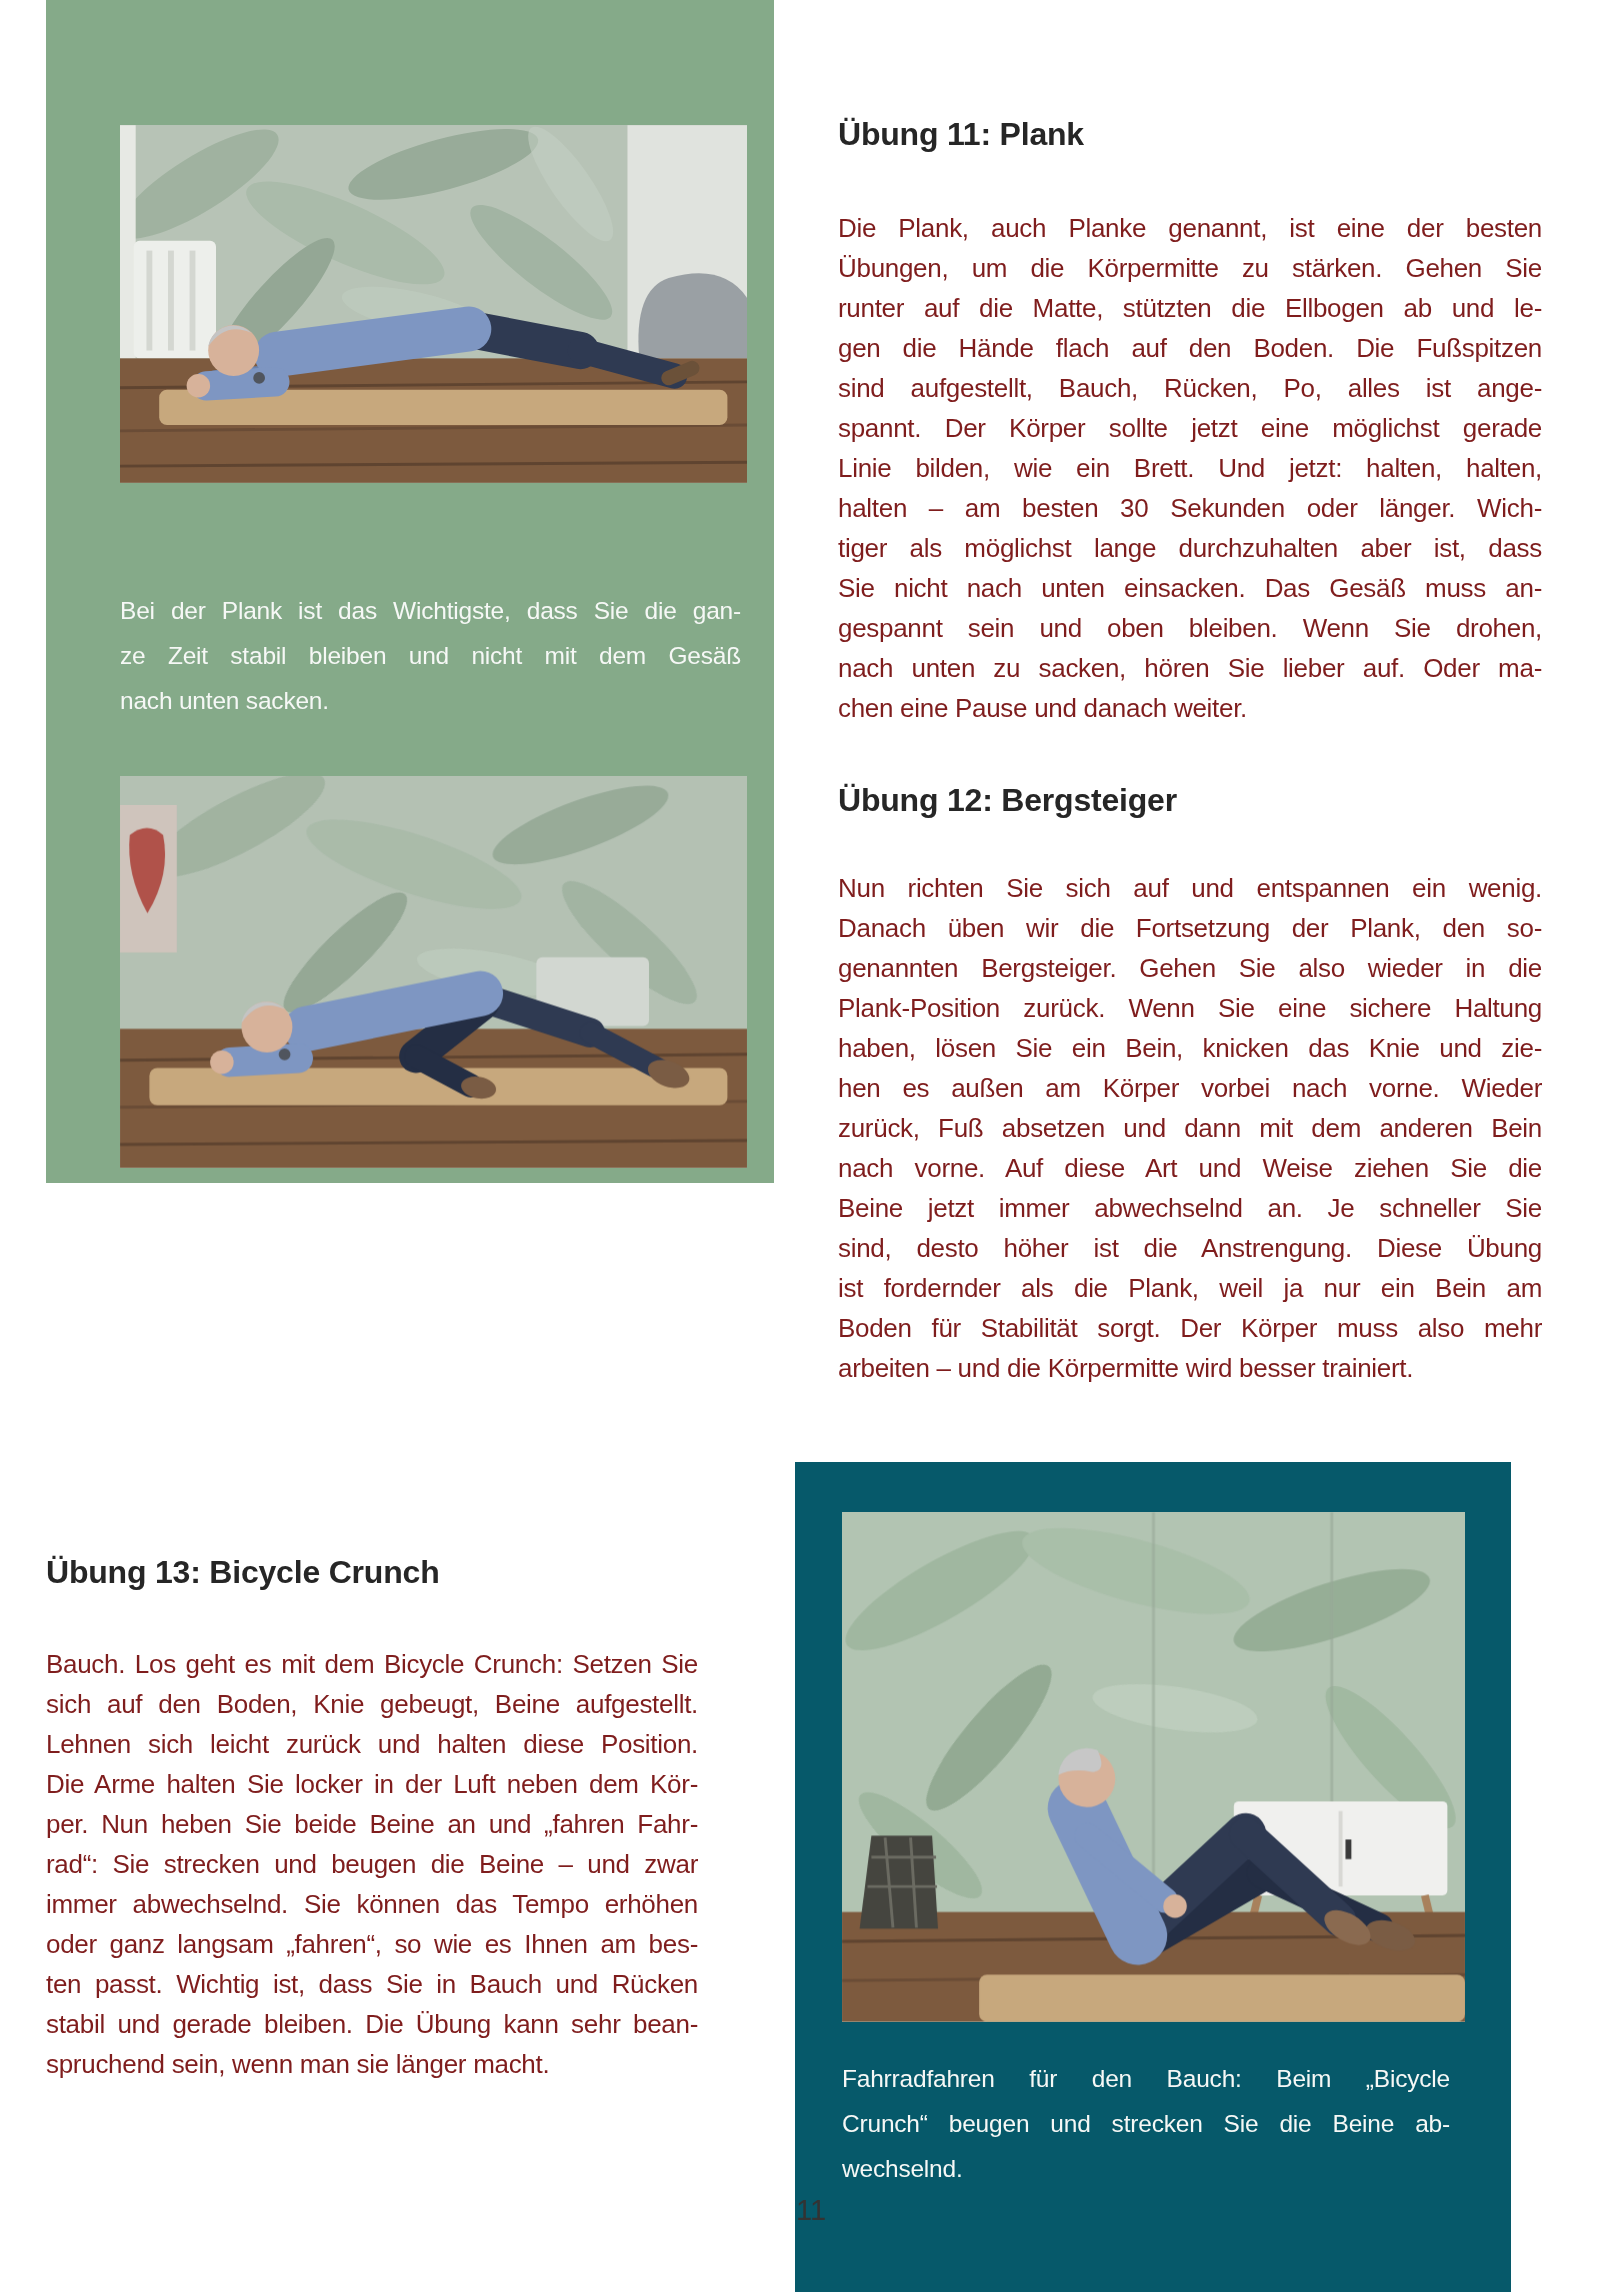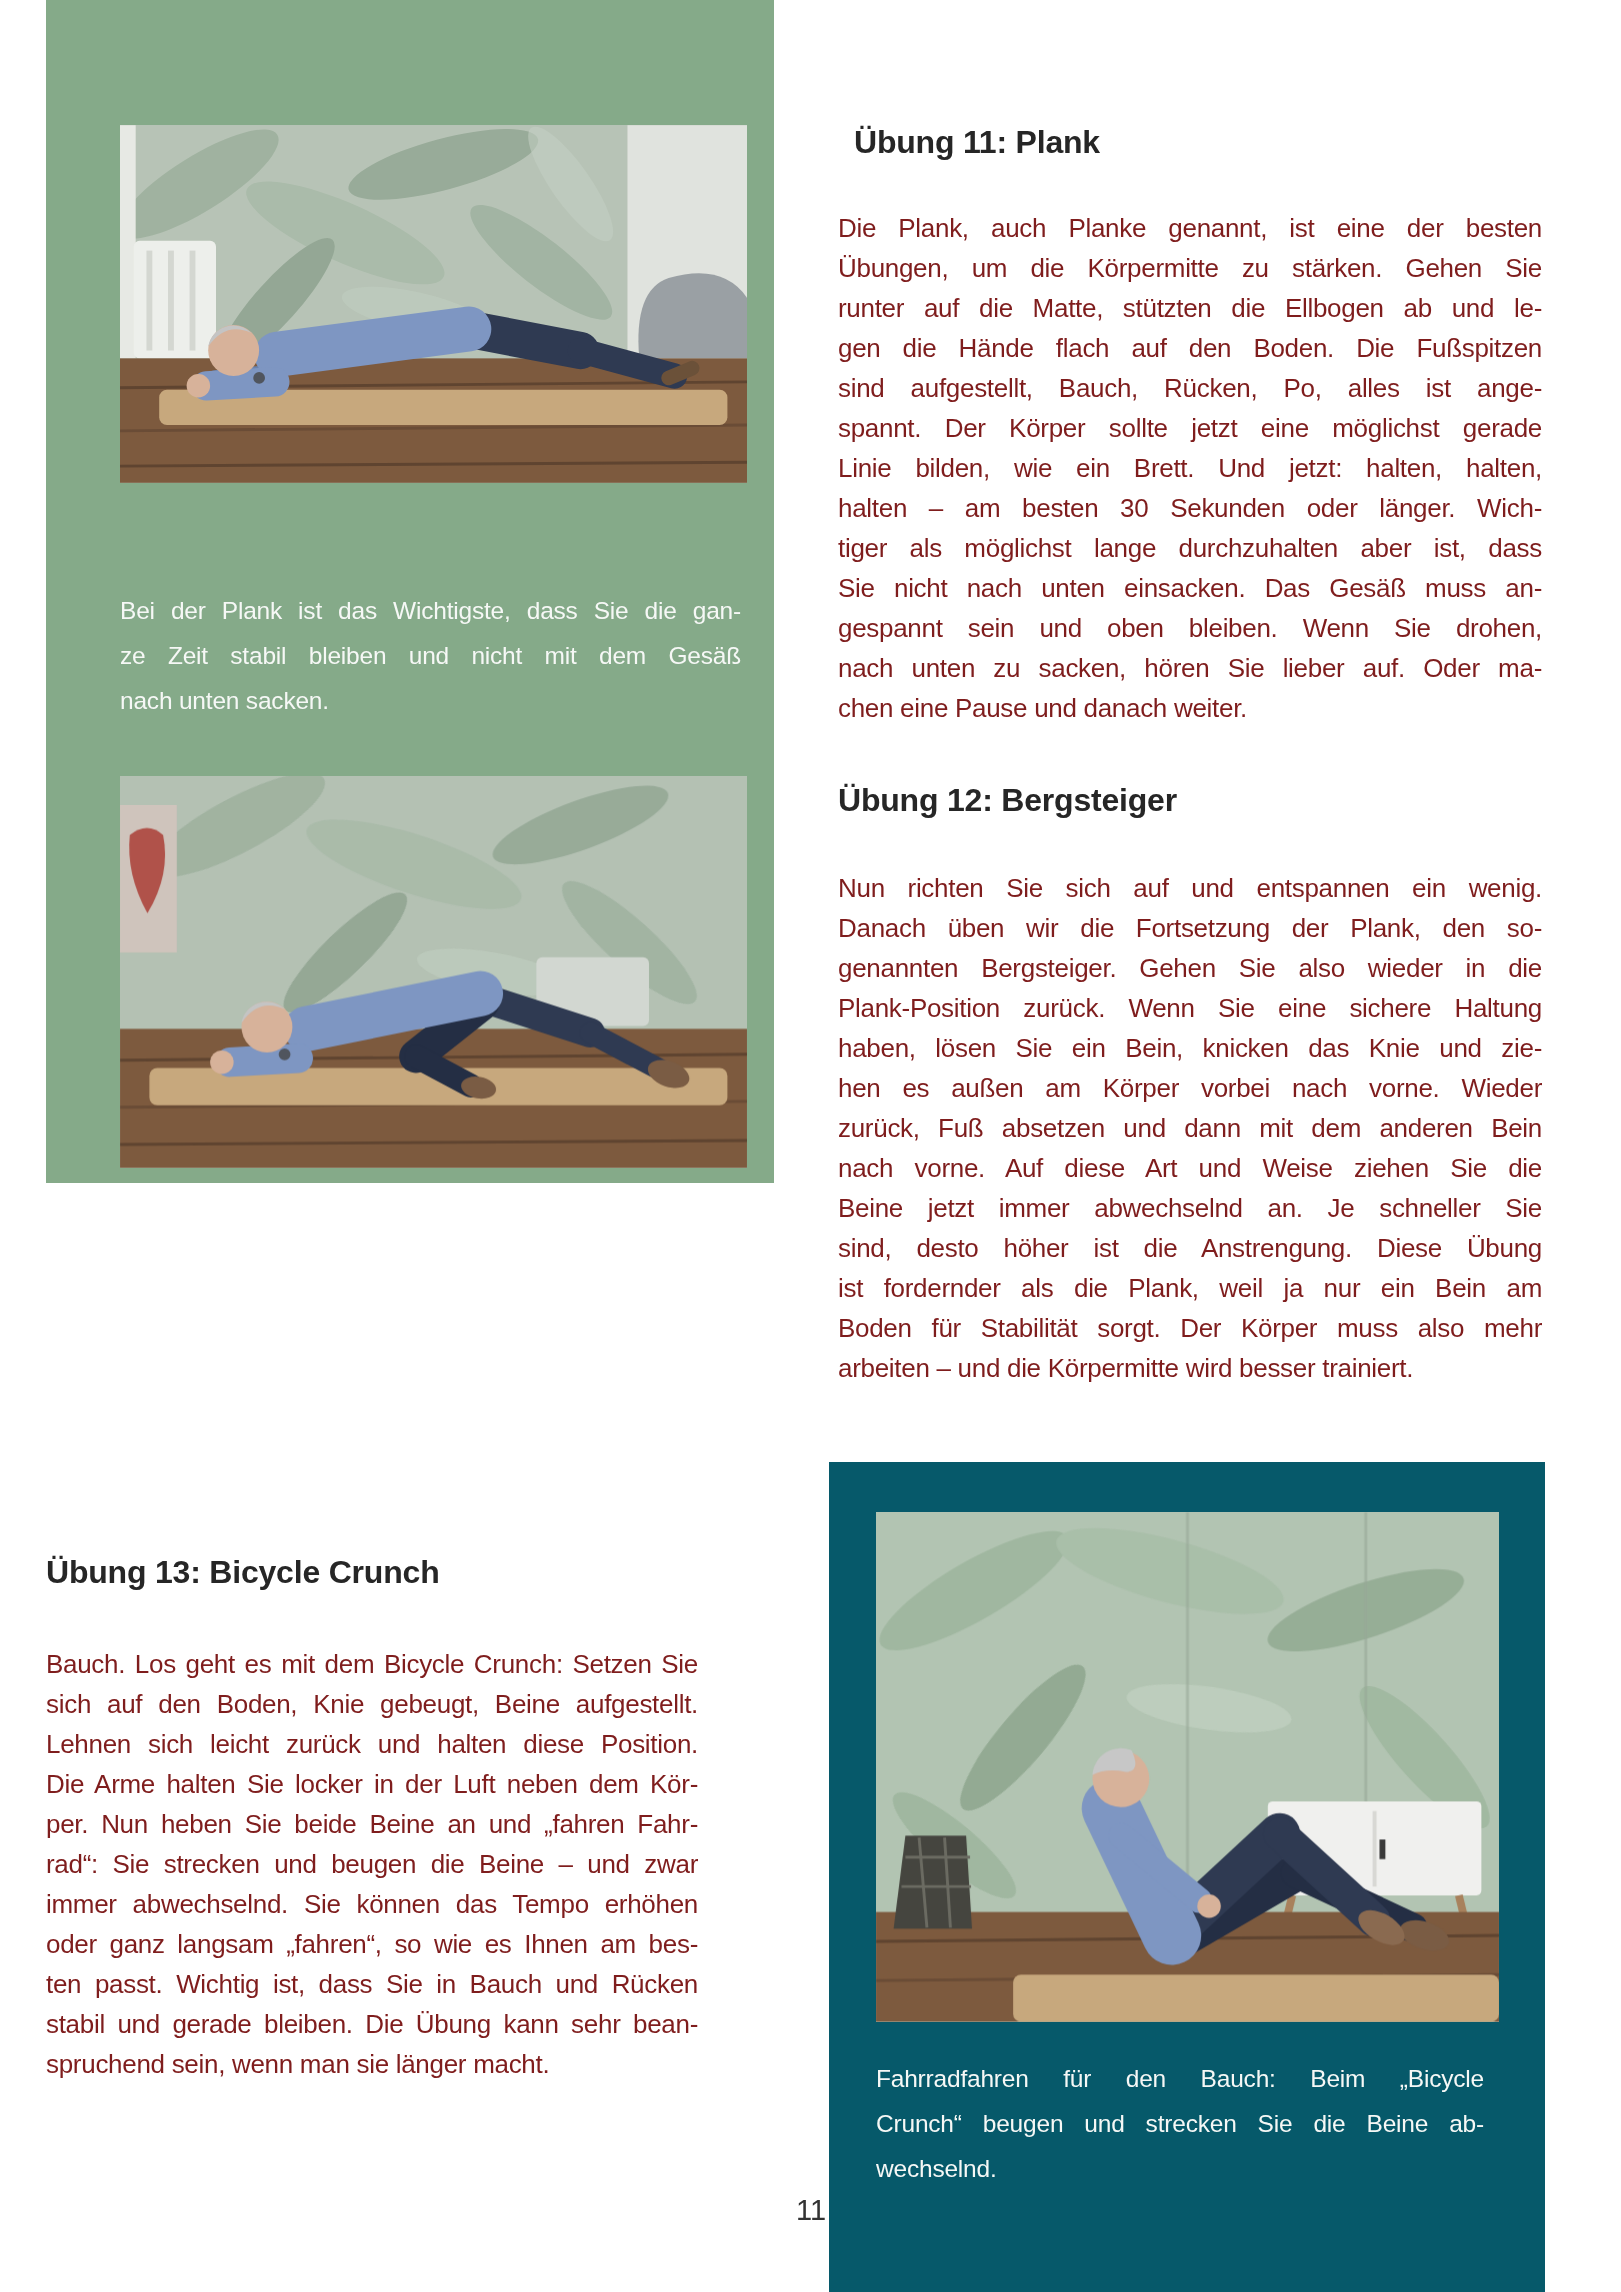--- a/index.html
+++ b/index.html
@@ -2,21 +2,21 @@
 <html><head>
 <meta charset="utf-8">
 <style>
   html,body{margin:0;padding:0;}
   body{
     width:1621px;height:2293px;position:relative;background:#ffffff;
     font-family:"Liberation Sans", sans-serif;color:#3c3c3c;overflow:hidden;
   }
   .abs{position:absolute;}
   .green-panel{left:46px;top:0;width:728px;height:1183px;background:#85aa89;}
-  .teal-panel{left:829px;top:1462px;width:716px;height:830px;background:#06596a;}
+  .teal-panel{left:795px;top:1462px;width:716px;height:830px;background:#06596a;}
   .photo{overflow:hidden;background:#b7c3b6;}
   .photo svg{display:block;}
   .caption{color:#f6f8f6;font-size:24.5px;line-height:45px;letter-spacing:-0.2px;}
   .heading{font-size:32px;font-weight:700;color:#262626;letter-spacing:-0.2px;white-space:nowrap;}
   .bodytext{font-size:26px;line-height:40px;letter-spacing:-0.3px;color:#7f1d1d;}
   .jline{text-align:justify;text-align-last:justify;}
   .jline-last{text-align-last:left;}
   .page-number{left:755px;top:2194px;width:112px;text-align:center;font-size:29px;color:#333;}
 </style>
 </head>
@@ -100,21 +100,21 @@
         <circle cx="104" cy="292" r="12" fill="#d7b29a"></circle>
         <circle cx="150" cy="256" r="26" fill="#d7b29a"></circle>
         <path d="M124,252 a26 26 0 0 1 44,-14 q-26,-12 -44,14 z" fill="#c4c4c4"></path>
         <circle cx="168" cy="284" r="6" fill="#50555e"></circle>
       </g>
     </svg>
   </div>
 
 </div>
 
-<div class="abs heading" style="left:838px;top:124px;margin-left:16px;">Übung 11: Plank</div>
+<div class="abs heading" style="left:838px;top:116px;">Übung 11: Plank</div>
 <div class="abs bodytext" style="left:838px;top:208px;width:704px;">
     <div class="jline">Die Plank, auch Planke genannt, ist eine der besten</div>
     <div class="jline">Übungen, um die Körpermitte zu stärken. Gehen Sie</div>
     <div class="jline">runter auf die Matte, stützten die Ellbogen ab und le-</div>
     <div class="jline">gen die Hände flach auf den Boden. Die Fußspitzen</div>
     <div class="jline">sind aufgestellt, Bauch, Rücken, Po, alles ist ange-</div>
     <div class="jline">spannt. Der Körper sollte jetzt eine möglichst gerade</div>
     <div class="jline">Linie bilden, wie ein Brett. Und jetzt: halten, halten,</div>
     <div class="jline">halten – am besten 30 Sekunden oder länger. Wich-</div>
     <div class="jline">tiger als möglichst lange durchzuhalten aber ist, dass</div>

